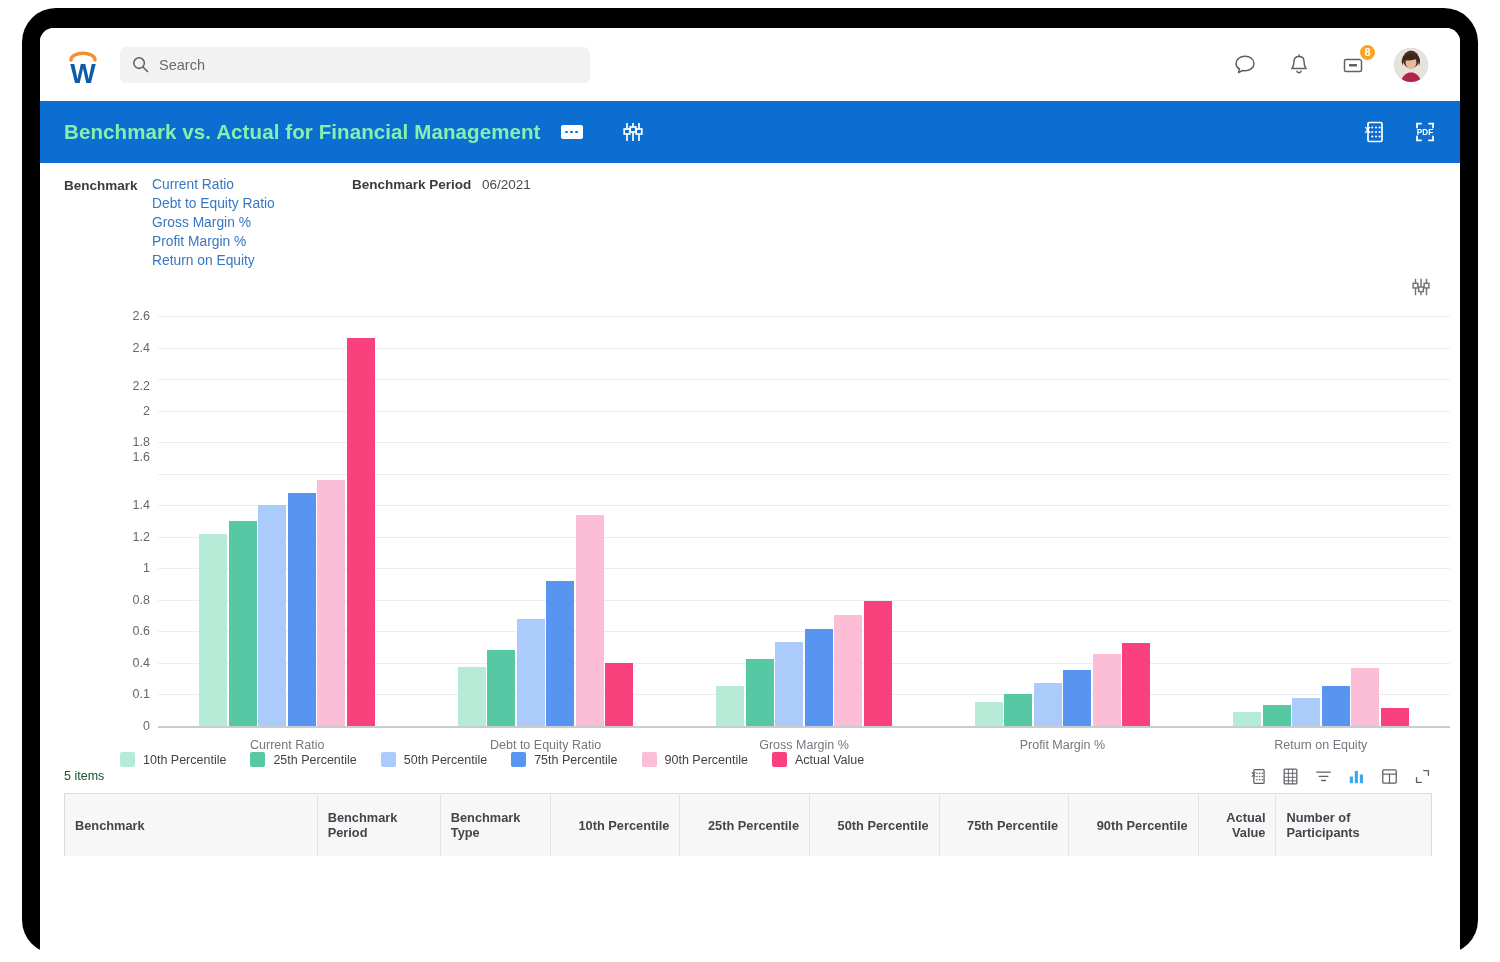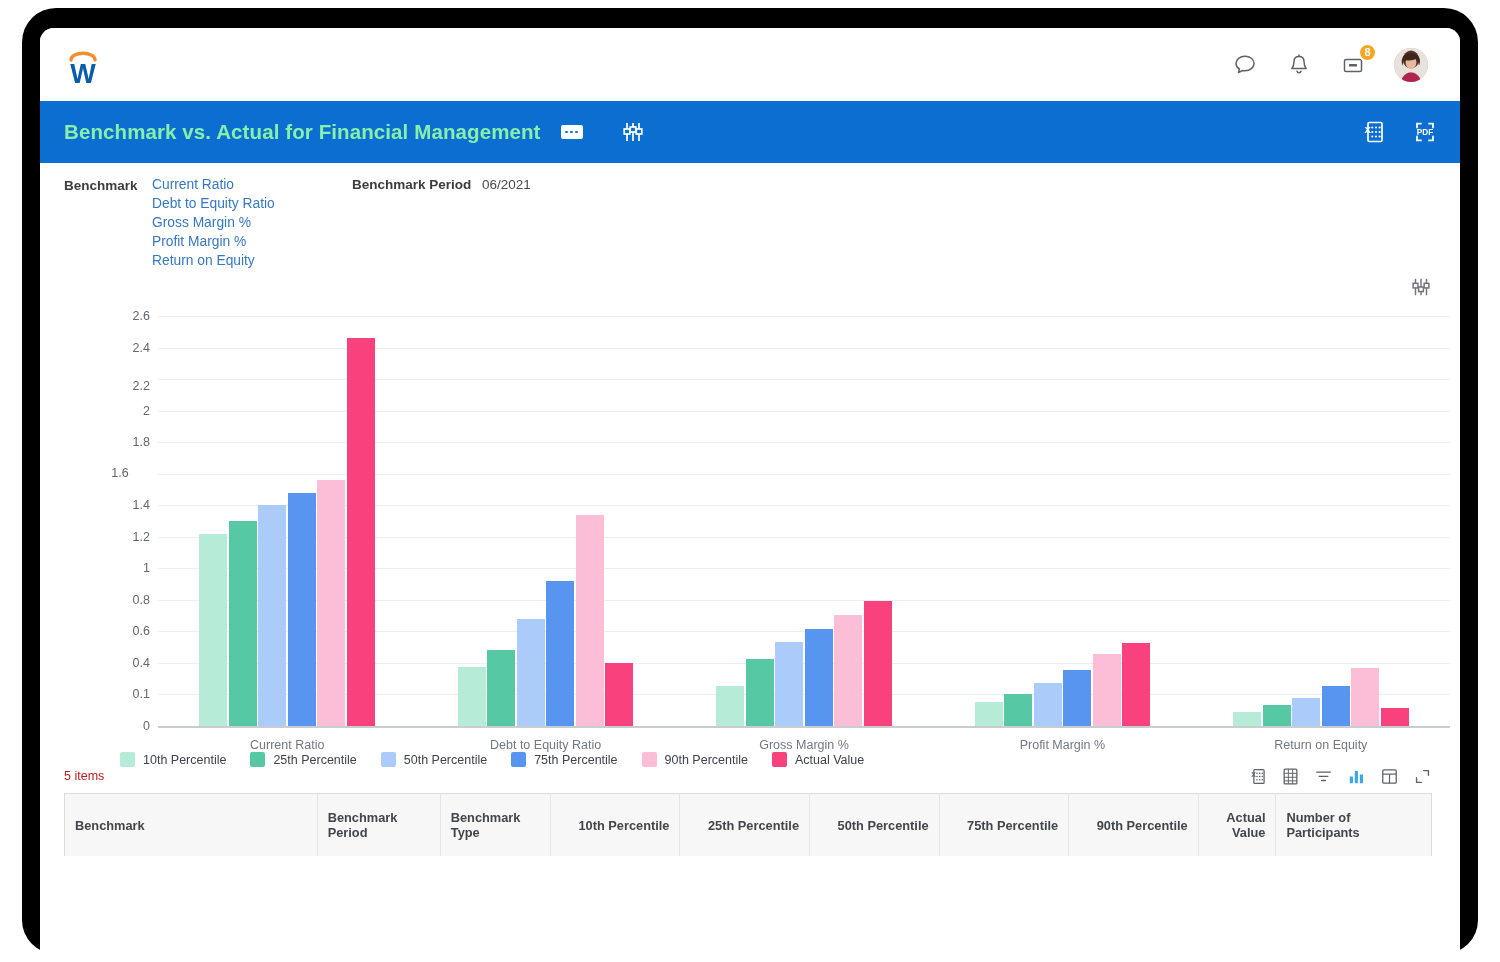--- a/index.html
+++ b/index.html
@@ -171,21 +171,21 @@
   }
   .legend .item { display: flex; align-items: center; gap: 8px; margin-right: 16px; cursor: pointer; }
   .legend .swatch { width: 15px; height: 15px; border-radius: 2px; }
 
   
   .table-section { padding: 0 28px 0 24px; }
   .table-top {
     display: flex; align-items: center;
     height: 34px;
   }
-  .items-count { font-size: 12.5px; color: #b91c1c; }
+  .items-count { font-size: 12.5px; color: #14532d; }
   .table-tools { margin-left: auto; display: flex; align-items: center; gap: 14px; }
   .grid-table {
     width: 100%;
     border-collapse: collapse;
     border: 1px solid #d9dbde;
     border-bottom: none;
     table-layout: fixed;
   }
   .grid-table th {
     background: #f7f7f8;
@@ -207,20 +207,29 @@
  <div class="window">
 
   <div class="topbar">
     <div class="wd-logo">
       <svg viewBox="0 0 42 44" width="42" height="44">
         <path d="M9 17 C9 8, 33 8, 33 17" stroke="#f68d2e" stroke-width="3.4" fill="none" stroke-linecap="round"></path>
         <text x="21" y="40" font-family="Liberation Sans, sans-serif" font-size="27" font-weight="700" fill="#0b5cab" text-anchor="middle">W</text>
       </svg>
     </div>
 
+    <div class="search-box">
+      <span>
+        <svg width="17" height="17" viewBox="0 0 18 18">
+          <circle cx="7.5" cy="7.5" r="5.6" fill="none" stroke="#5d6168" stroke-width="1.6"></circle>
+          <line x1="11.6" y1="11.6" x2="16.4" y2="16.4" stroke="#5d6168" stroke-width="1.6" stroke-linecap="round"></line>
+        </svg>
+      </span>
+      <input type="text" placeholder="Search" style="">
+    </div>
 
     <div class="top-right">
       <div class="ticon">
         <svg width="26" height="26" viewBox="0 0 26 26">
           <path d="M13 4.2c-5 0-9 3.2-9 7.2 0 2.3 1.3 4.3 3.4 5.6l-0.9 3.6 4-2.1c0.8 0.2 1.6 0.3 2.5 0.3 5 0 9-3.2 9-7.4S18 4.2 13 4.2z" fill="none" stroke="#5d6168" stroke-width="1.5" stroke-linejoin="round"></path>
         </svg>
       </div>
       <div class="ticon">
         <svg width="26" height="26" viewBox="0 0 26 26">
           <path d="M13 4.5c-3 0-5 2-5 5 0 4.2-1.3 6-2.2 7.1h14.4C19.3 15.5 18 13.7 18 9.5c0-3-2-5-5-5z" fill="none" stroke="#5d6168" stroke-width="1.5" stroke-linejoin="round"></path>
@@ -325,21 +334,21 @@
   <div class="chart-wrap">
     <div class="yaxis" id="yaxis">
           <div class="ytick" style="top: 410px;">0</div>
           <div class="ytick" style="top: 378.462px;">0.1</div>
           <div class="ytick" style="top: 346.923px;">0.4</div>
           <div class="ytick" style="top: 315.385px;">0.6</div>
           <div class="ytick" style="top: 283.846px;">0.8</div>
           <div class="ytick" style="top: 252.308px;">1</div>
           <div class="ytick" style="top: 220.769px;">1.2</div>
           <div class="ytick" style="top: 189.231px;">1.4</div>
-          <div class="ytick" style="top: 157px; text-align: center;">1.6</div>
+          <div class="ytick" style="top: 141px;">1.6</div>
           <div class="ytick" style="top: 126.154px;">1.8</div>
           <div class="ytick" style="top: 94.6154px;">2</div>
           <div class="ytick" style="top: 70px;">2.2</div>
           <div class="ytick" style="top: 31.5385px;">2.4</div>
           <div class="ytick" style="top: 0px;">2.6</div>
         </div>
     <div class="plot">
       <div id="grid">
             <div class="gridline zero" style="top: 410px;"></div>
             <div class="gridline" style="top: 378.462px;"></div>

